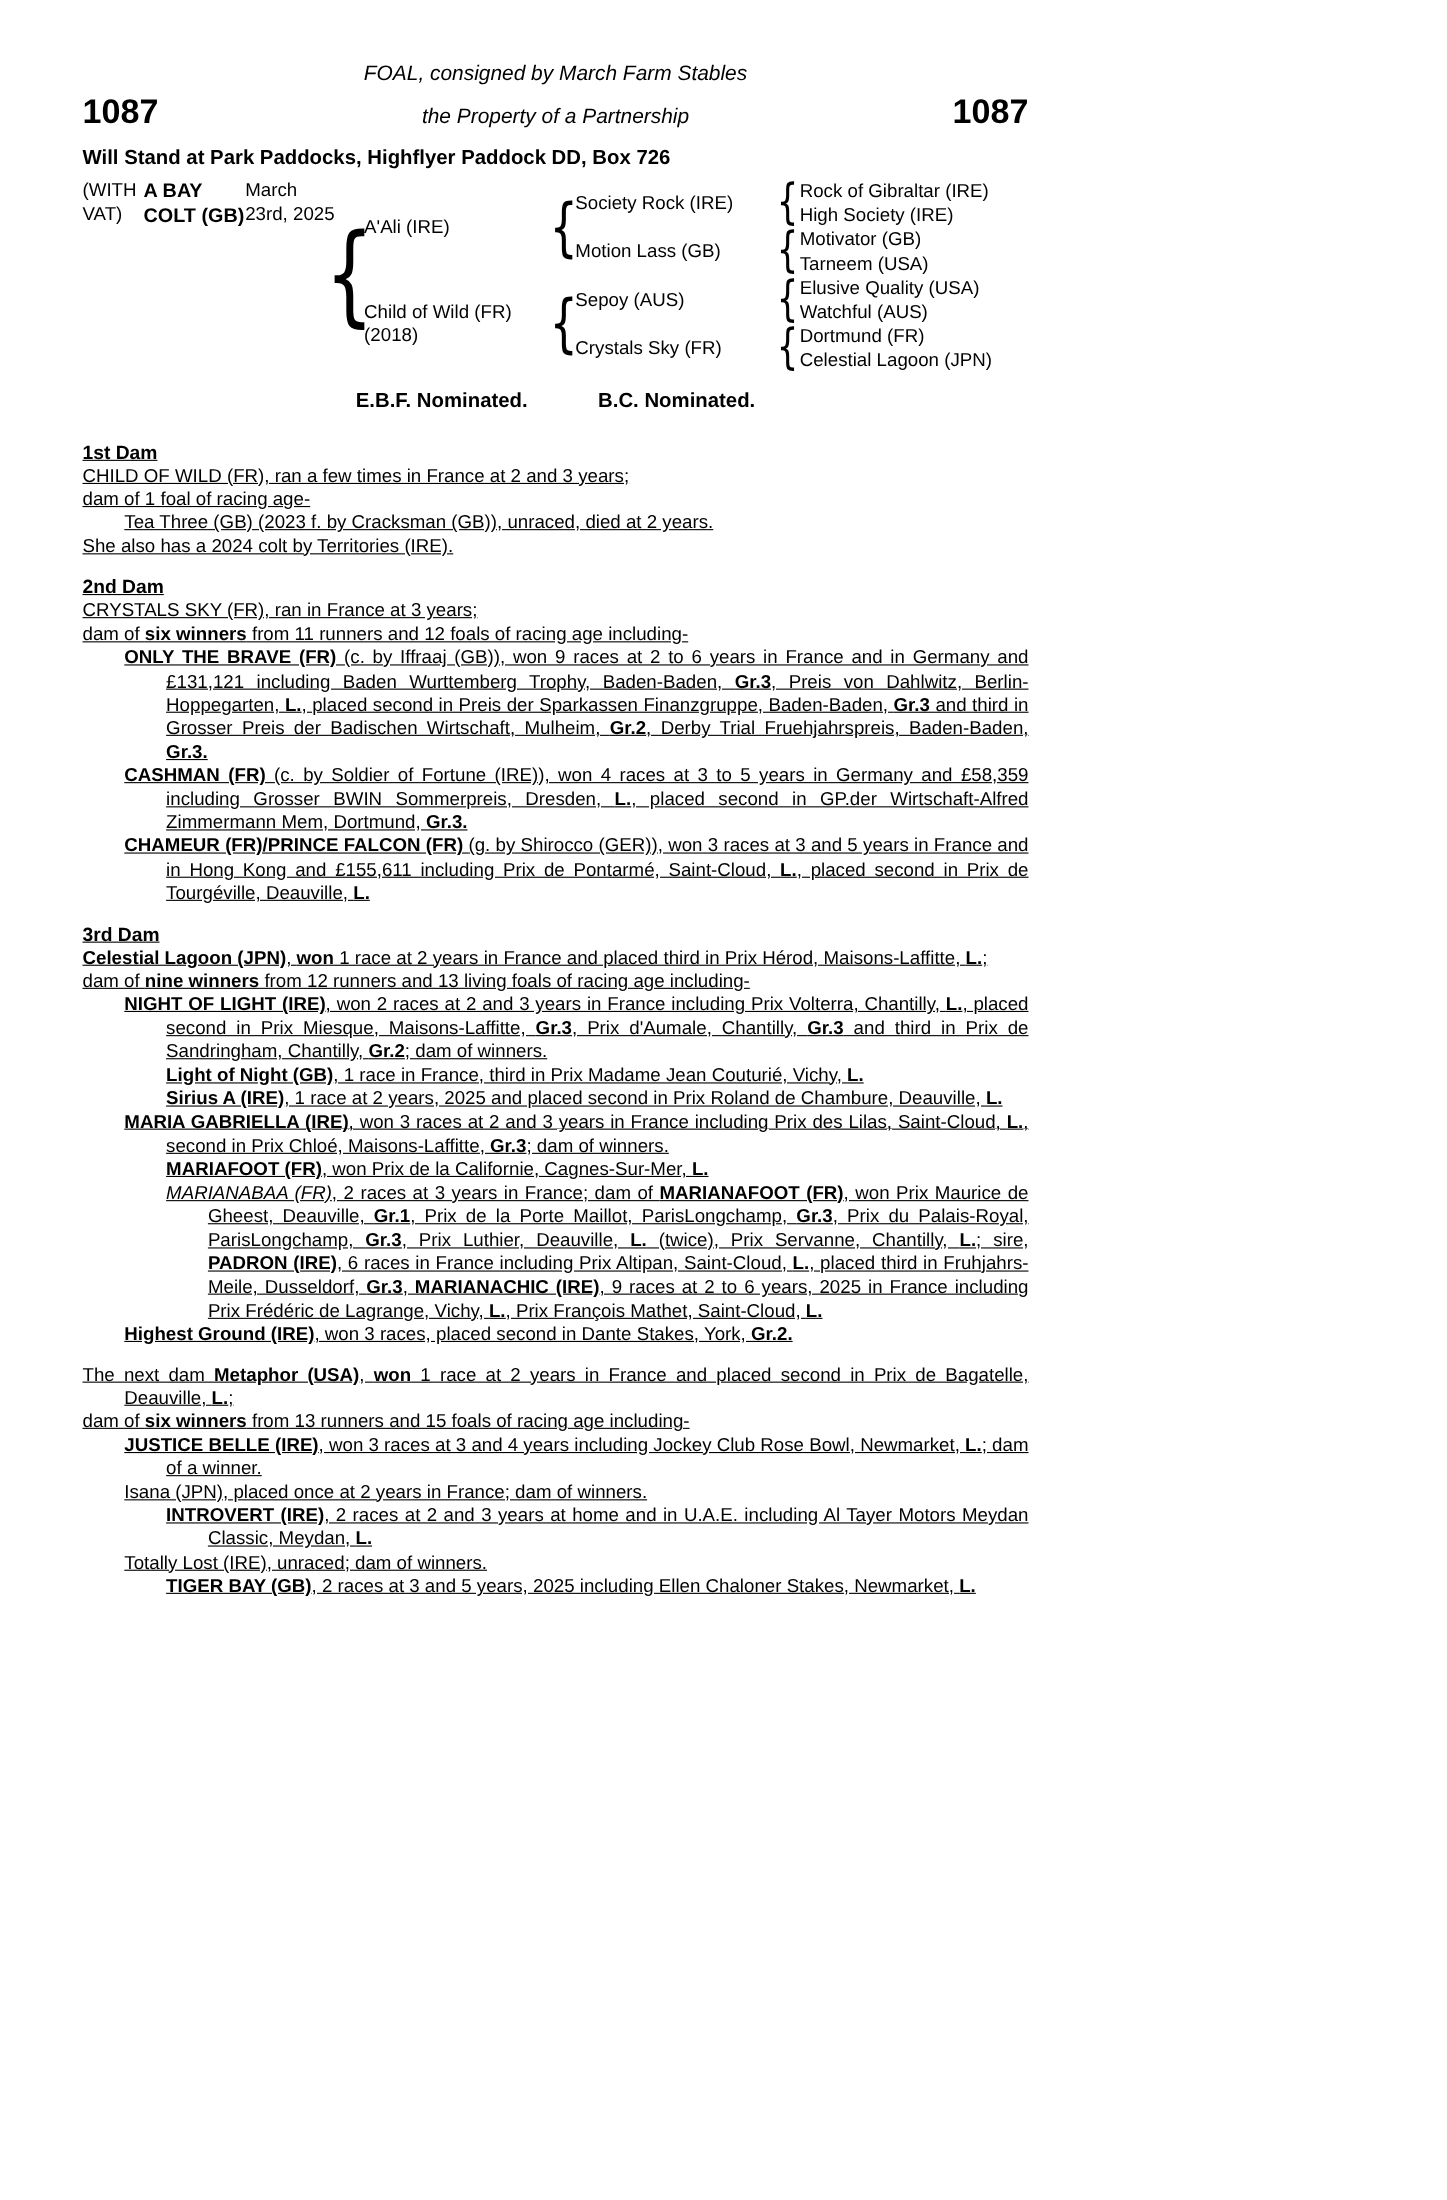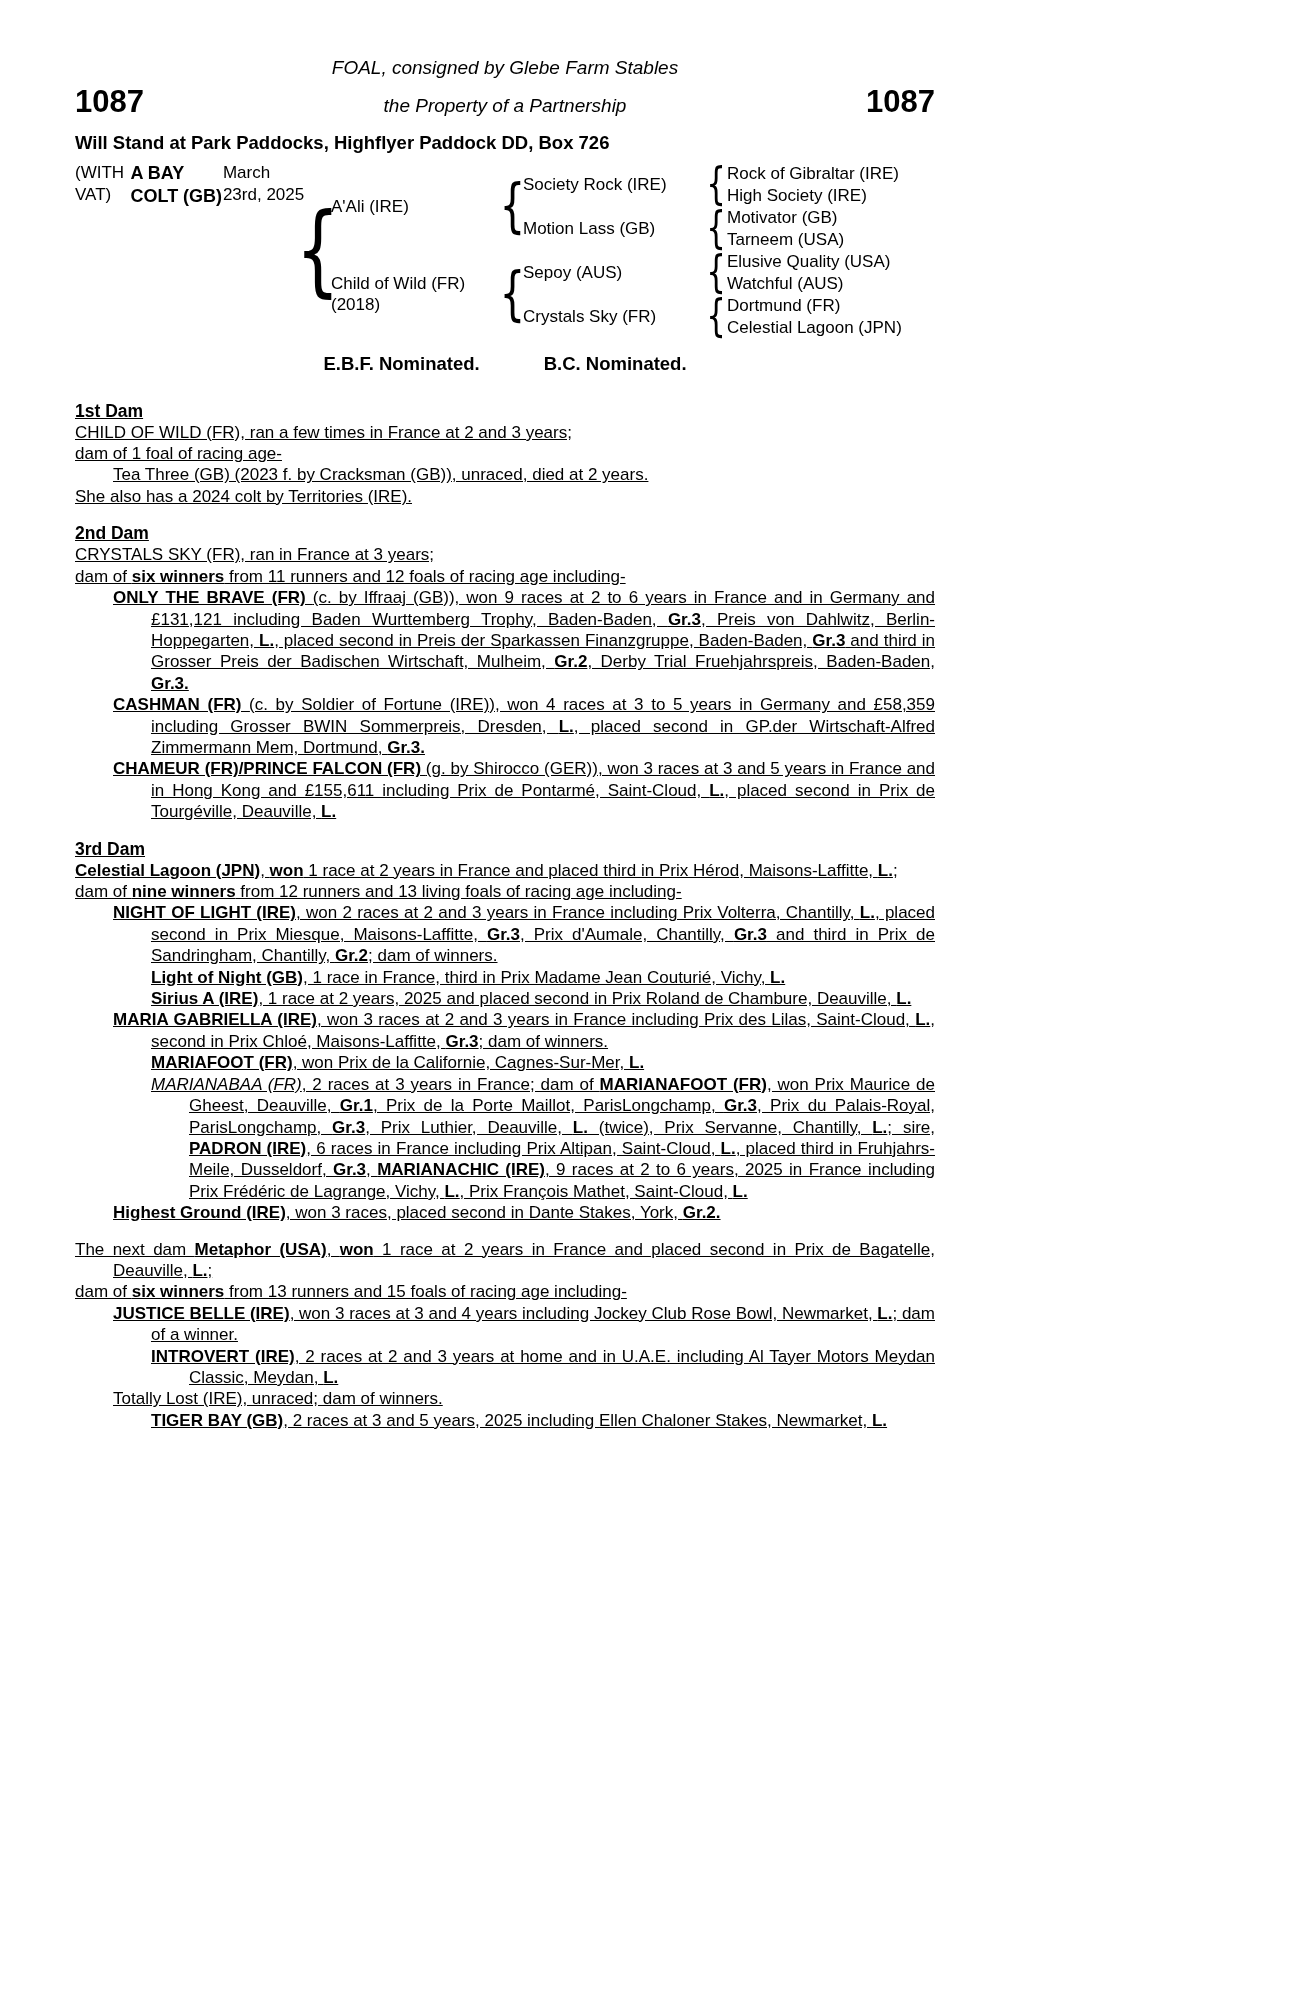--- a/index.html
+++ b/index.html
@@ -39,21 +39,21 @@
   .para { text-align:justify; margin:0; }
   .b { font-weight:bold; }
   .i { font-style:italic; }
 </style>
 </head>
 <body>
 
 <div class="page">
   <div class="content">
 
-    <div class="consignor">FOAL, consigned by Glebe Farm Stables</div>
+    <div class="consignor">FOAL, consigned by March Farm Stables</div>
 
     <div class="lot-row">
       <div class="lot">1087</div>
       <div class="property">the Property of a Partnership</div>
       <div class="lot right">1087</div>
     </div>
 
     <div class="stand">Will Stand at Park Paddocks, Highflyer Paddock DD, Box 726</div>
 
     <div class="ped">
@@ -136,20 +136,21 @@
           <div class="para" style="padding-left: 114px; text-indent: -38px;"><span class="b">Sirius A (IRE)</span><span>, 1 race at 2 years, 2025 and placed second in Prix Roland de Chambure, Deauville, </span><span class="b">L.</span></div>
           <div class="para" style="padding-left: 76px; text-indent: -38px;"><span class="b">MARIA GABRIELLA (IRE)</span><span>, won 3 races at 2 and 3 years in France including Prix des Lilas, Saint-Cloud, </span><span class="b">L.</span><span>, second in Prix Chloé, Maisons-Laffitte, </span><span class="b">Gr.3</span><span>; dam of winners.</span></div>
           <div class="para" style="padding-left: 114px; text-indent: -38px;"><span class="b">MARIAFOOT (FR)</span><span>, won Prix de la Californie, Cagnes-Sur-Mer, </span><span class="b">L.</span></div>
           <div class="para" style="padding-left: 114px; text-indent: -38px;"><span class="i">MARIANABAA (FR)</span><span>, 2 races at 3 years in France; dam of </span><span class="b">MARIANAFOOT (FR)</span><span>, won Prix Maurice de Gheest, Deauville, </span><span class="b">Gr.1</span><span>, Prix de la Porte Maillot, ParisLongchamp, </span><span class="b">Gr.3</span><span>, Prix du Palais-Royal, ParisLongchamp, </span><span class="b">Gr.3</span><span>, Prix Luthier, Deauville, </span><span class="b">L.</span><span> (twice), Prix Servanne, Chantilly, </span><span class="b">L.</span><span>; sire, </span><span class="b">PADRON (IRE)</span><span>, 6 races in France including Prix Altipan, Saint-Cloud, </span><span class="b">L.</span><span>, placed third in Fruhjahrs-Meile, Dusseldorf, </span><span class="b">Gr.3</span><span>, </span><span class="b">MARIANACHIC (IRE)</span><span>, 9 races at 2 to 6 years, 2025 in France including Prix Frédéric de Lagrange, Vichy, </span><span class="b">L.</span><span>, Prix François Mathet, Saint-Cloud, </span><span class="b">L.</span></div>
           <div class="para" style="padding-left: 76px; text-indent: -38px;"><span class="b">Highest Ground (IRE)</span><span>, won 3 races, placed second in Dante Stakes, York, </span><span class="b">Gr.2.</span></div>
         </div>
         <div class="sec">
           <div class="para" style="padding-left: 38px; text-indent: -38px;"><span>The next dam </span><span class="b">Metaphor (USA)</span><span>, </span><span class="b">won</span><span> 1 race at 2 years in France and placed second in Prix de Bagatelle, Deauville, </span><span class="b">L.</span><span>;</span></div>
           <div class="para" style="padding-left: 0px; text-indent: 0px;"><span>dam of </span><span class="b">six winners</span><span> from 13 runners and 15 foals of racing age including-</span></div>
           <div class="para" style="padding-left: 76px; text-indent: -38px;"><span class="b">JUSTICE BELLE (IRE)</span><span>, won 3 races at 3 and 4 years including Jockey Club Rose Bowl, Newmarket, </span><span class="b">L.</span><span>; dam of a winner.</span></div>
+          <div class="para" style="padding-left: 76px; text-indent: -38px;"><span>Isana (JPN), placed once at 2 years in France; dam of winners.</span></div>
           <div class="para" style="padding-left: 114px; text-indent: -38px;"><span class="b">INTROVERT (IRE)</span><span>, 2 races at 2 and 3 years at home and in U.A.E. including Al Tayer Motors Meydan Classic, Meydan, </span><span class="b">L.</span></div>
           <div class="para" style="padding-left: 76px; text-indent: -38px;"><span>Totally Lost (IRE), unraced; dam of winners.</span></div>
           <div class="para" style="padding-left: 114px; text-indent: -38px;"><span class="b">TIGER BAY (GB)</span><span>, 2 races at 3 and 5 years, 2025 including Ellen Chaloner Stakes, Newmarket, </span><span class="b">L.</span></div>
         </div>
       </div>
 
   </div>
 </div>
 
 </body></html>

